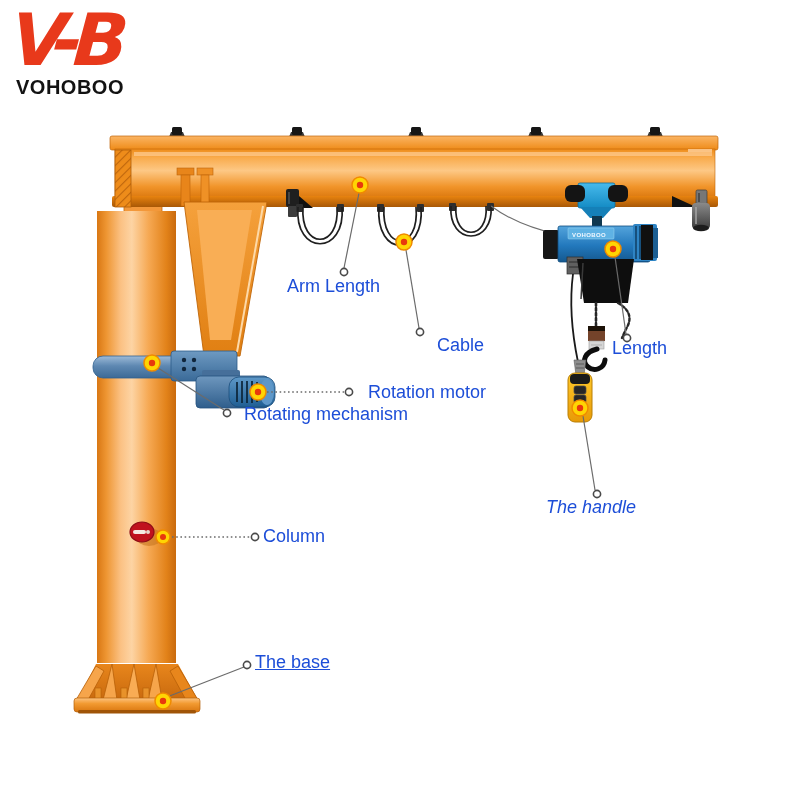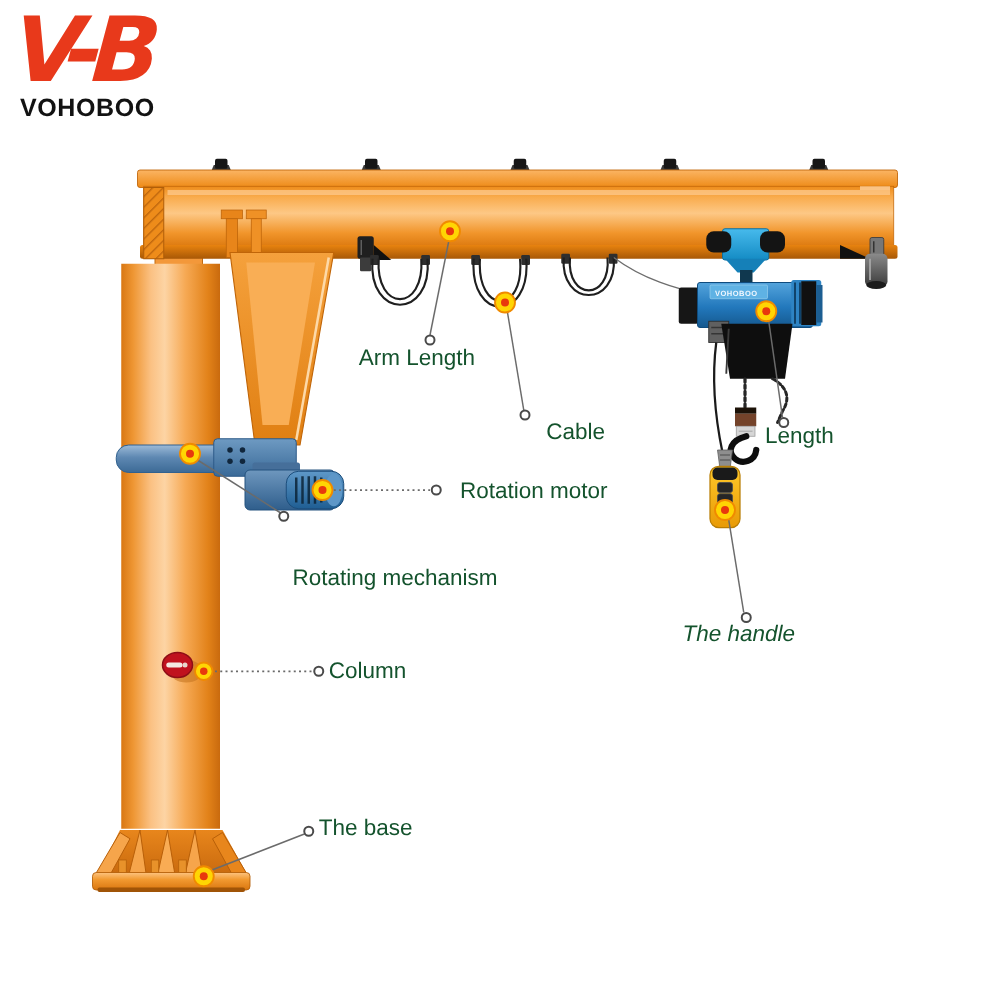--- a/index.html
+++ b/index.html
@@ -1,19 +1,19 @@
 <!DOCTYPE html>
 <html><head>
 <meta charset="utf-8">
 <style>
   html,body{margin:0;padding:0;background:#fff;}
   .stage{position:relative;width:800px;height:800px;background:#ffffff;overflow:hidden;
          font-family:"Liberation Sans",sans-serif;}
   .stage svg{position:absolute;left:0;top:0;}
-  .lbl{position:absolute;font-size:18px;line-height:1.1;color:#14532d;white-space:nowrap;}
+  .lbl{position:absolute;font-size:18px;line-height:1.1;color:#1d4ed8;white-space:nowrap;}
   .logo{position:absolute;left:14px;top:4px;width:150px;}
   .logo-mark{font-family:"DejaVu Sans",sans-serif;font-style:italic;font-weight:800;
              font-size:72px;line-height:1.0;color:#e8391b;letter-spacing:-9px;
              transform:skewX(-4deg);transform-origin:left top;}
   .logo-text{font-family:"Liberation Sans",sans-serif;font-weight:800;font-size:20px;
              letter-spacing:0.5px;color:#121212;margin-top:0px;margin-left:2px;}
 </style>
 </head>
 <body>
 
@@ -336,17 +336,17 @@
 <div class="logo">
   <div class="logo-mark">V-B</div>
   <div class="logo-text">VOHOBOO</div>
 </div>
 
 <div class="lbl" style="left:287px;top:277px;">Arm Length</div>
 <div class="lbl" style="left:405px;top:336px;margin-left:32px;">Cable</div>
 <div class="lbl" style="left:612px;top:339px;">Length</div>
 <div class="lbl" style="left:546px;top:498px;font-style:italic;">The handle</div>
 <div class="lbl" style="left:368px;top:383px;">Rotation motor</div>
-<div class="lbl" style="left:234px;top:405px;margin-top:48px;">Rotating mechanism</div>
+<div class="lbl" style="left:244px;top:405px;">Rotating mechanism</div>
 <div class="lbl" style="left:263px;top:527px;">Column</div>
-<div class="lbl" style="left:255px;top:653px;">The base</div>
+<div class="lbl" style="left:255px;top:653px;text-decoration:underline;">The base</div>
 
 </div>
 
 </body></html>

